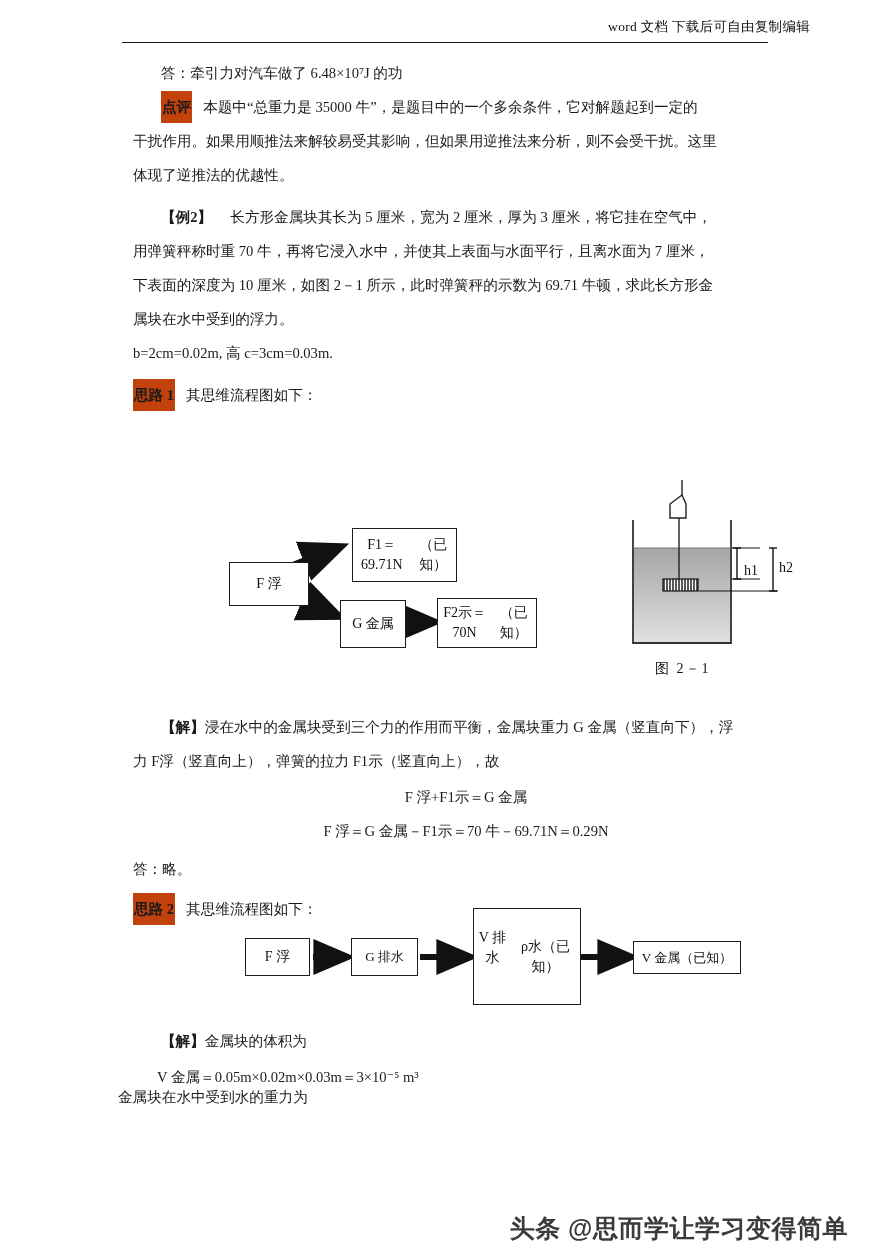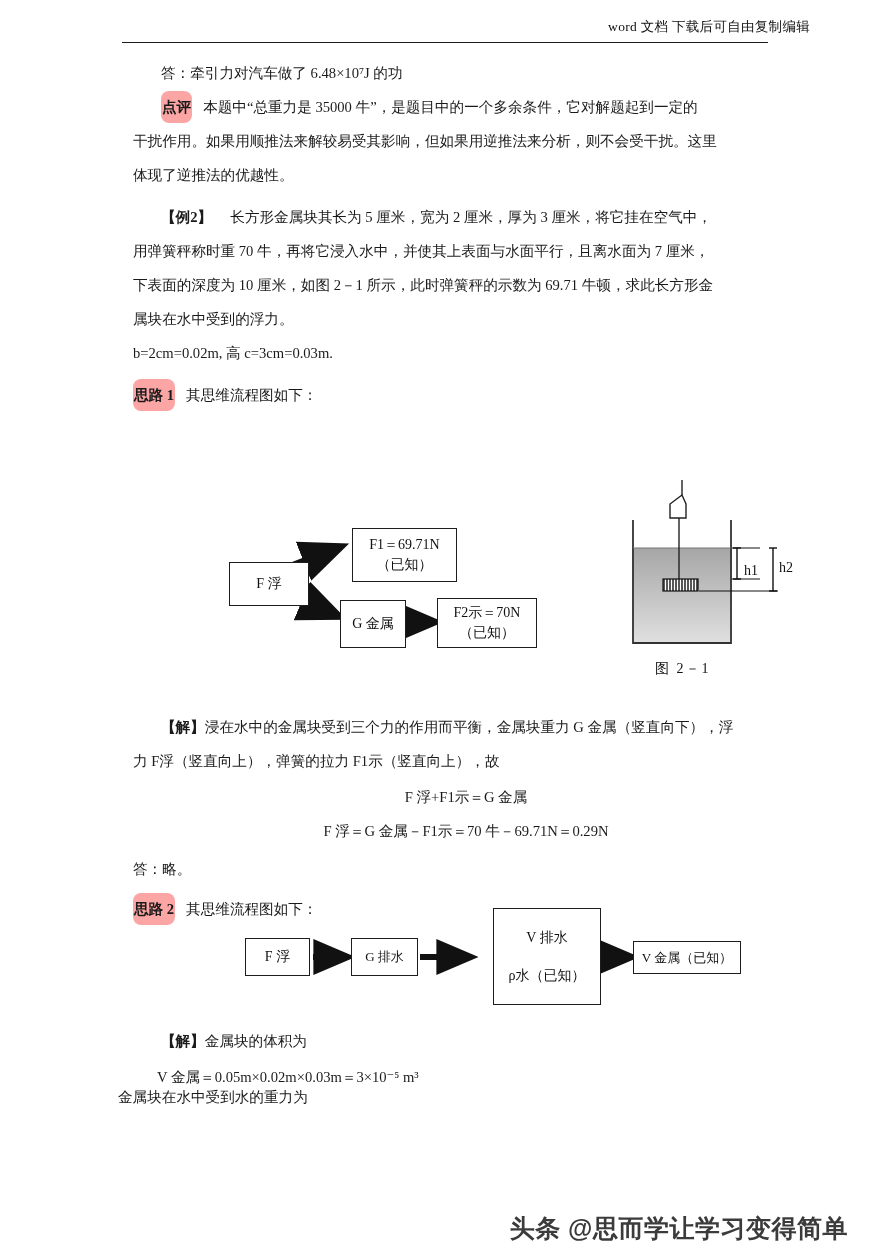--- a/index.html
+++ b/index.html
@@ -51,43 +51,42 @@
   p.line {
     margin: 0 0 4px 0;
     font-size: 14.6px;
     line-height: 30px;
     color: #1a1a1a;
     white-space: nowrap;
     font-family: "Liberation Serif", "DejaVu Serif", serif;
   }
   p.indent { text-indent: 28px; }
   .hl {
-    background: #fca5a5;
+    background: #c2410c;
     font-weight: bold;
     padding: 8px 1px;
-    border-radius: 8px;
   }
   .b { font-weight: bold; }
   .sm { font-size: 13px; }
   .center { text-align: center; text-indent: 0; }
 
   
   .flow1 {
     position: absolute;
     left: 0; top: 0;
     width: 890px;
     height: 1259px;
     pointer-events: none;
   }
   .fbox {
     position: absolute;
     border: 1.4px solid #1d1d1d;
     background: #fff;
     display: flex;
-    flex-direction: column;
+    flex-direction: row;
     align-items: center;
     justify-content: center;
     font-size: 14px;
     line-height: 20px;
     text-align: center;
     font-family: "Liberation Serif", "DejaVu Serif", serif;
     color: #111;
   }
 
   
@@ -204,21 +203,21 @@
     <span>F2示＝70N</span>
     <span>（已知）</span>
   </div>
 
   <div class="fbox" style="left:245px; top:938px; width:65px; height:38px;">
     <span>F 浮</span>
   </div>
   <div class="fbox" style="left:351px; top:938px; width:67px; height:38px; font-size:13px;">
     <span>G 排水</span>
   </div>
-  <div class="fbox" style="left:473px; top:908px; width:108px; height:97px;margin-left:20px;">
+  <div class="fbox" style="left:473px; top:908px; width:108px; height:97px;">
     <span style="margin-bottom:18px">V 排水</span>
     <span>ρ水（已知）</span>
   </div>
   <div class="fbox" style="left:633px; top:941px; width:108px; height:33px; font-size:13px;">
     <span>V 金属（已知）</span>
   </div>
 
   <svg style="position:absolute; left:600px; top:480px; width:240px; height:190px;" viewBox="0 0 240 190" xmlns="http://www.w3.org/2000/svg">
     <defs>
       <linearGradient id="waterGrad" x1="0" y1="0" x2="0" y2="1">

